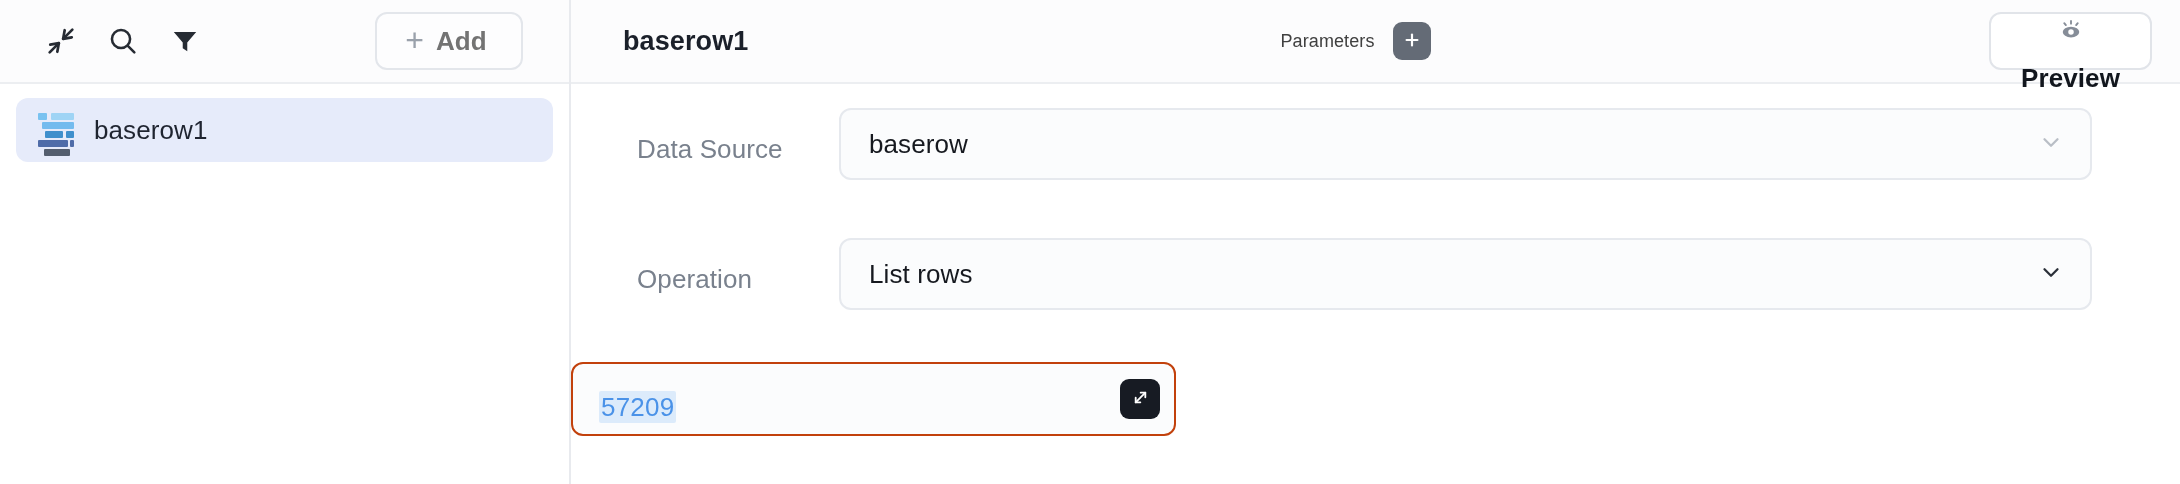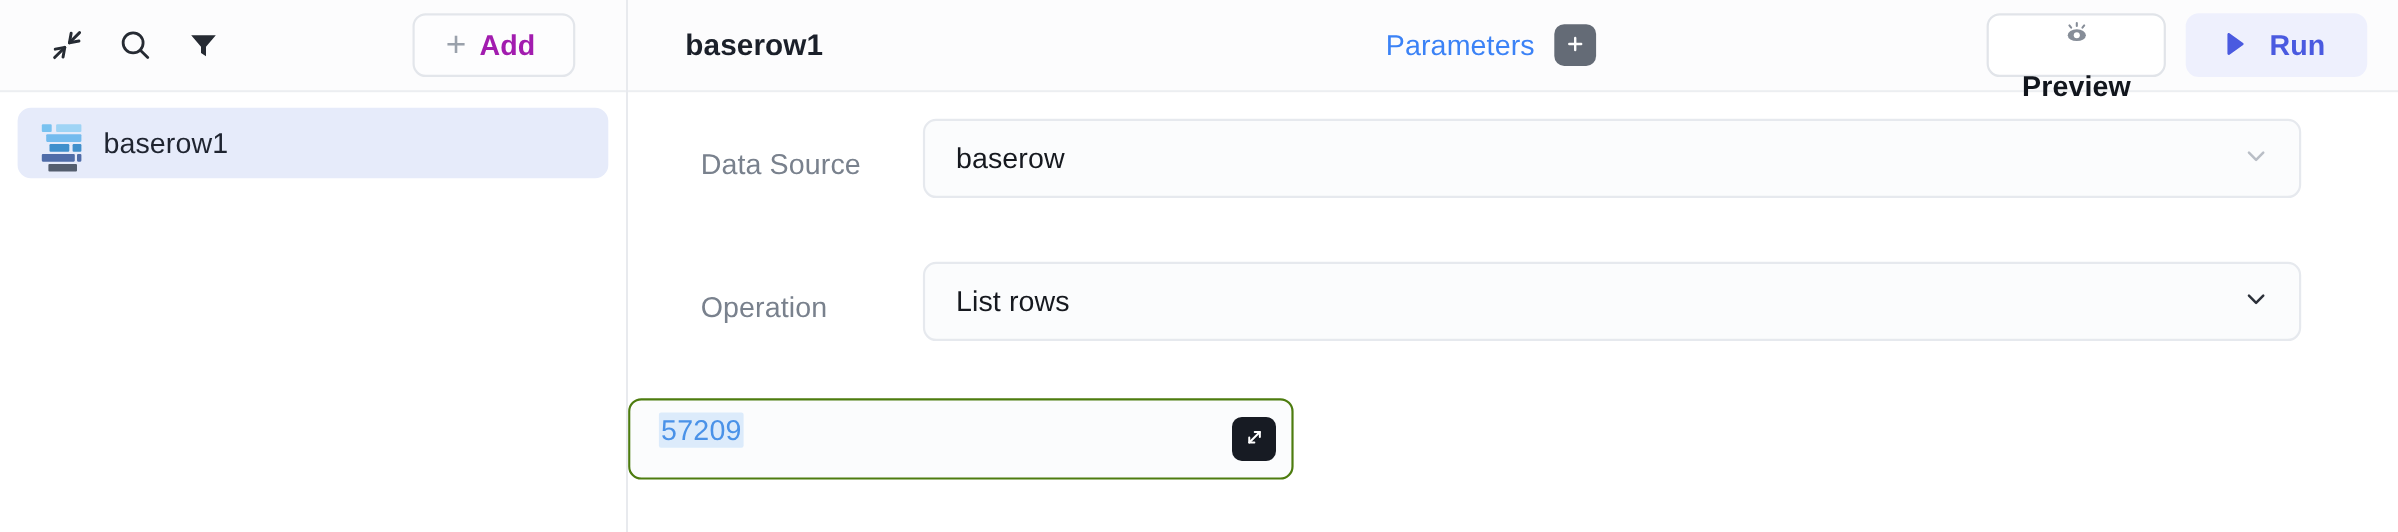--- a/index.html
+++ b/index.html
@@ -75,21 +75,21 @@
     color: #9aa1ab;
     font-size: 32px;
     line-height: 1;
     font-weight: 400;
     display: block;
     margin-top: -3px;
   }
   .add-button .add-label {
     font-size: 26px;
     font-weight: bold;
-    color: #a21caf;
+    color: #737373;
     letter-spacing: 0.1px;
   }
 
   .sidebar-body {
     flex: 1 1 auto;
     padding: 14px 16px 0 16px;
     background: #ffffff;
   }
 
   .tree-item {
@@ -153,22 +153,22 @@
     left: 0; right: 0;
     display: flex;
     align-items: center;
     justify-content: center;
     gap: 18px;
     pointer-events: none;
     height: 100%;
     margin-left: -40px;
   }
   .params-label {
-    font-size: 26px;
-    color: #3b82f6;
+    font-size: 18px;
+    color: #404040;
     letter-spacing: 0.1px;
     pointer-events: auto;
   }
   .params-add-btn {
     width: 38px;
     height: 38px;
     border-radius: 9px;
     background: #646b76;
     display: flex;
     align-items: center;
@@ -277,23 +277,23 @@
     top: 50%;
     transform: translateY(-50%);
     display: block;
   }
 
   .text-control {
     position: relative;
     height: 74px;
     width: 605px;
     background: #fbfcfd;
-    border: 2px solid #4d7c0f;
-    border-radius: 12px;
-    padding: 12px 26px 0 26px;
+    border: 2px solid #c2410c;
+    border-radius: 12px;
+    padding: 28px 26px 0 26px;
     cursor: text;
   }
   .code-token {
     font-size: 26px;
     color: #4a92e8;
     background: #dcebfb;
     letter-spacing: 0.2px;
     padding: 1px 2px;
     border-radius: 2px;
   }
@@ -402,29 +402,20 @@
               <g stroke="#868d98" stroke-width="1.5" stroke-linecap="round">
                 <path d="M12 5.6 V7.7"></path>
                 <path d="M6.6 7.3 L7.9 8.9"></path>
                 <path d="M17.4 7.3 L16.1 8.9"></path>
               </g>
             </svg>
           </span>
           <span class="btn-text">Preview</span>
         </button>
 
-        <button class="run-button">
-          <span>
-            <svg width="28" height="28" viewBox="0 0 24 24" fill="#4a5ae0">
-              <path d="M6.8 4.6 C6.8 3.7 7.7 3.2 8.4 3.7 L19 11.2 C19.6 11.6 19.6 12.4 19 12.8
-                       L8.4 20.3 C7.7 20.8 6.8 20.3 6.8 19.4 Z"></path>
-            </svg>
-          </span>
-          <span class="btn-text">Run</span>
-        </button>
       </div>
     </header>
 
     <div class="form-area">
 
       <div class="form-row r1">
         <div class="field-label">Data Source</div>
         <div class="select-control">
           <span class="select-value">baserow</span>
           <span class="select-chevron">

